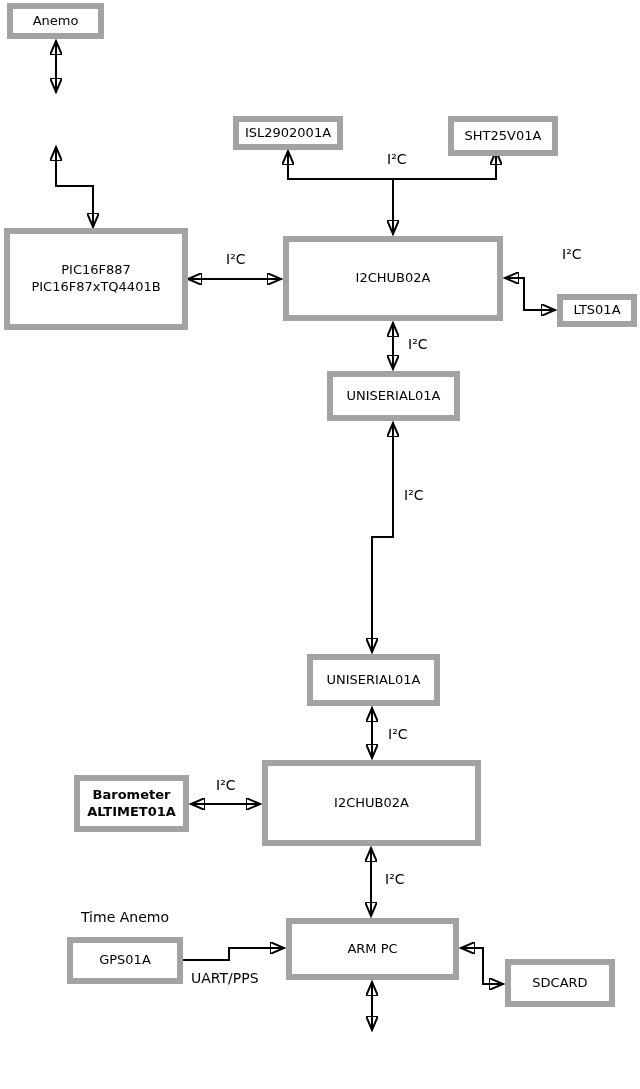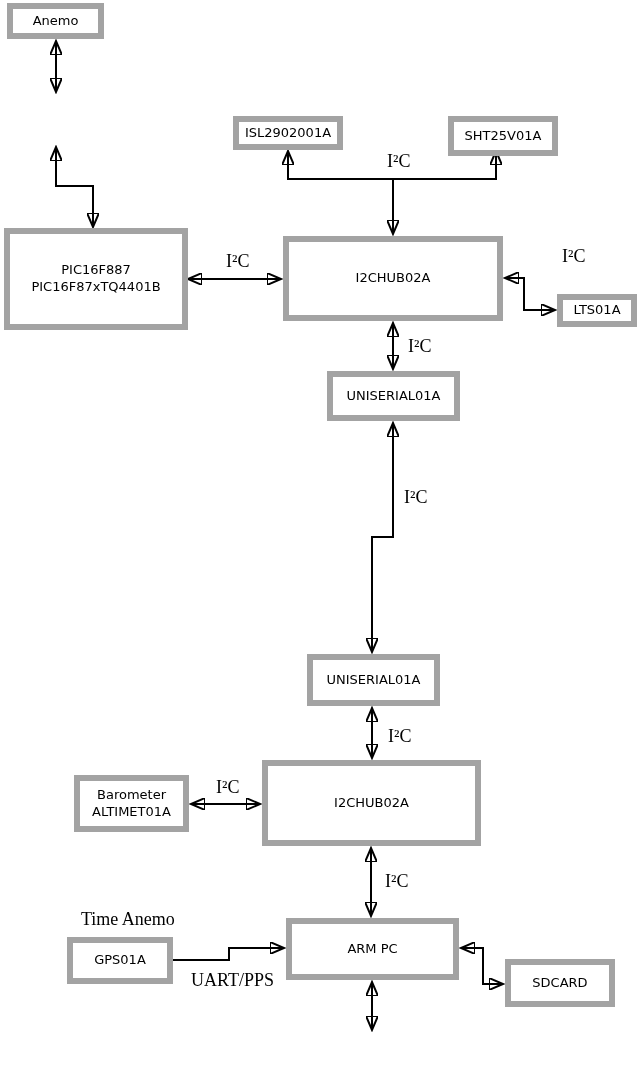--- a/index.html
+++ b/index.html
@@ -21,24 +21,23 @@
     flex-direction: column;
     align-items: center;
     justify-content: center;
     text-align: center;
     font-size: 13px;
     line-height: 1.3;
     white-space: nowrap;
   }
   .lbl {
     position: absolute;
-    font-size: 18px;
+    font-size: 14px;
     line-height: 1;
     white-space: nowrap;
-    font-family: Liberation Serif, serif;
   }
   svg.wires {
     position: absolute;
     left: 0; top: 0;
   }
   svg.wires path {
     stroke: #000;
     stroke-width: 2;
     fill: none;
   }
@@ -102,26 +101,26 @@
   </div>
 
   <div class="box" style="left:307px; top:654px; width:133px; height:52px;">
     <span>UNISERIAL01A</span>
   </div>
 
   <div class="box" style="left:262px; top:760px; width:219px; height:86px;">
     <span>I2CHUB02A</span>
   </div>
 
-  <div class="box" style="left:74px; top:775px; width:115px; height:57px;">
+  <div class="box" style="left:74px; top:775px; width:115px; height:57px;font-weight:bold;">
     <span>Barometer</span>
     <span>ALTIMET01A</span>
   </div>
 
-  <div class="box" style="left:67px; top:937px; width:106px; height:47px;">
+  <div class="box" style="left:67px; top:937px; width:116px; height:47px;">
     <span>GPS01A</span>
   </div>
 
   <div class="box" style="left:505px; top:959px; width:110px; height:48px;">
     <span>SDCARD</span>
   </div>
 
   <div class="box" style="left:286px; top:918px; width:173px; height:62px;">
     <span>ARM PC</span>
   </div>

